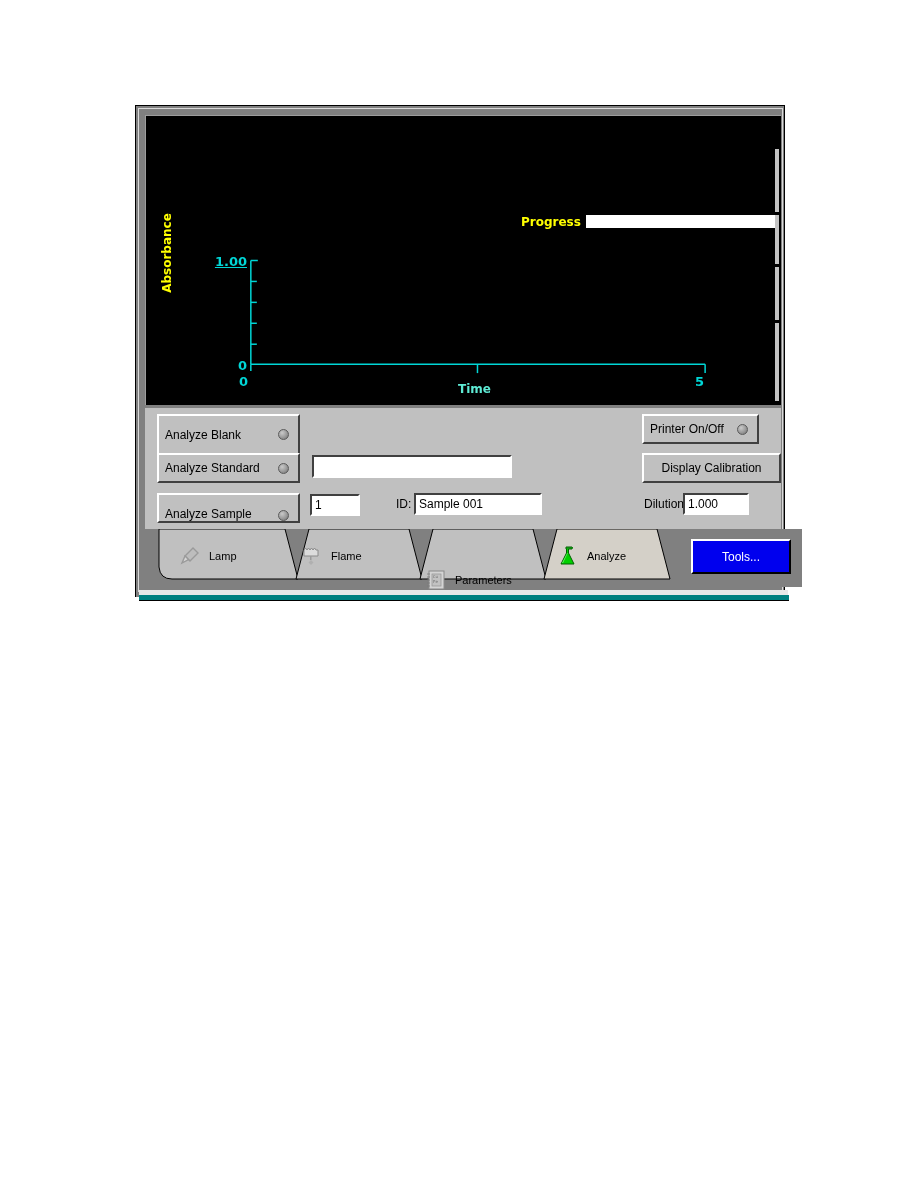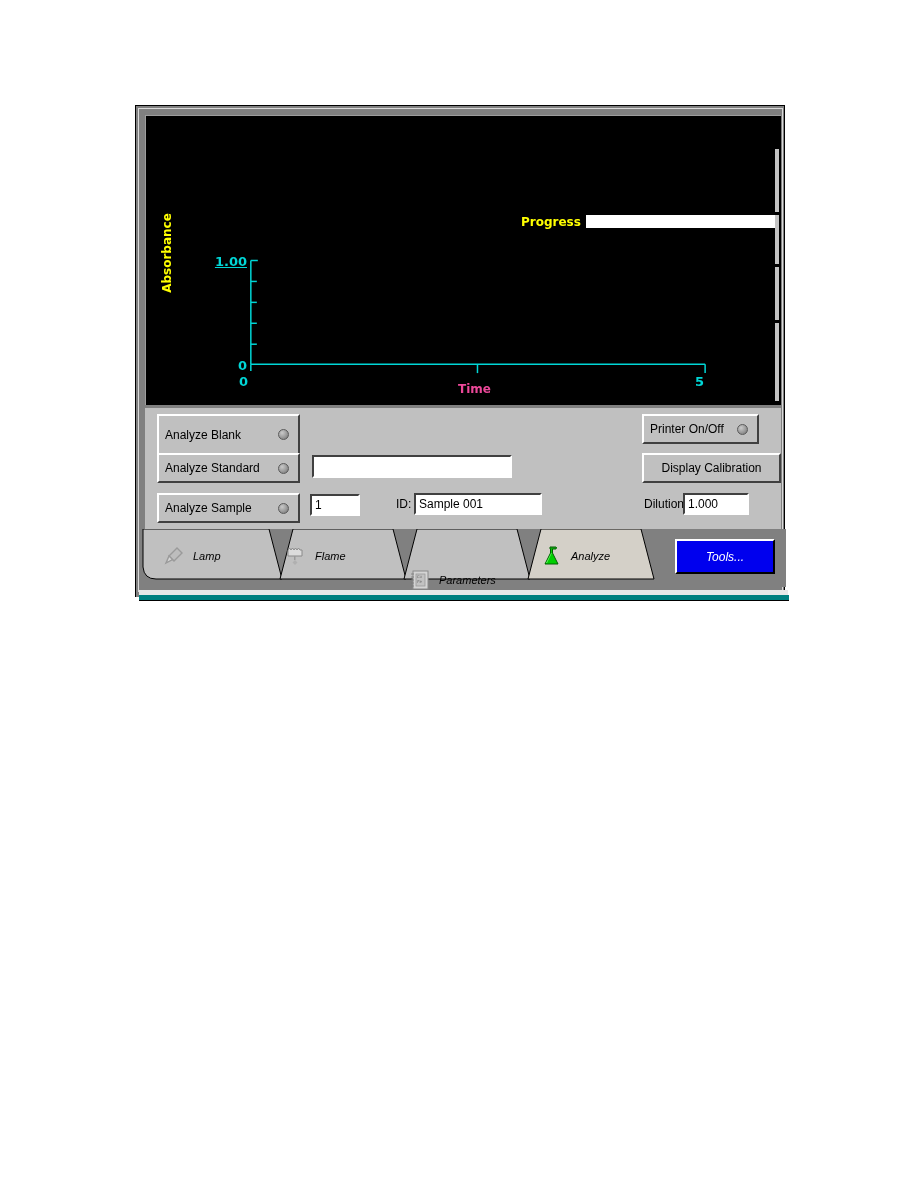--- a/index.html
+++ b/index.html
@@ -147,21 +147,21 @@
     left: 93px;
     top: 258px;
   }
   #xtick-right {
     color: #00d6d6;
     font-size: 13px;
     left: 549px;
     top: 258px;
   }
   #xlabel {
-    color: #ec4899;
+    color: #5eead4;
     font-size: 12px;
     left: 312px;
     top: 266px;
   }
 
   
   #control-panel {
     position: absolute;
     left: 6px;
     top: 299px;
@@ -213,21 +213,21 @@
     height: 11px;
     border-radius: 50%;
     background: radial-gradient(circle at 35% 32%, #c9c9c9 0%, #9a9a9a 55%, #6e6e6e 100%);
     border: 1px solid #5a5a5a;
     box-sizing: border-box;
     flex: none;
   }
 
   #btn-analyze-blank    { left: 12px;  top: 6px;  width: 143px; height: 41px; }
   #btn-analyze-standard { left: 12px;  top: 45px; width: 143px; height: 30px; }
-  #btn-analyze-sample   { left: 12px;  top: 85px; width: 143px; height: 30px; }
+  #btn-analyze-sample   { left: 12px;  top: 85px; width: 143px; height: 30px; align-items: flex-end; }
   .analyze-btn-label { flex: 1 1 auto; padding-left: 6px; }
   .analyze-btn-led   { padding-right: 9px; display:flex; align-items:center; }
 
   #field-standard { left: 167px; top: 47px; width: 200px; height: 23px; }
   #field-sample-num { left: 165px; top: 86px; width: 50px; height: 22px; }
   #label-id {
     position: absolute;
     left: 251px; top: 89px;
     font-size: 12px; color: #000000;
     font-family: "Liberation Sans", sans-serif;
@@ -241,27 +241,26 @@
   }
   #field-dilution { left: 538px; top: 85px; width: 66px; height: 22px; }
 
   #btn-printer { left: 497px; top: 6px;  width: 117px; height: 30px; }
   #btn-display-cal { left: 497px; top: 45px; width: 139px; height: 30px;
                      justify-content: center; }
 
   
   #tab-strip {
     position: absolute;
-    left: 2px;
+    left: 18px;
     top: 420px;
     width: 645px;
     height: 58px;
     background: #808080;
     box-sizing: border-box;
-    font-style: italic;
   }
   #tab-svg { position: absolute; left: 0; top: 0; }
   .tab-content {
     position: absolute;
     display: flex;
     align-items: center;
     height: 26px;
     font-family: "Liberation Sans", sans-serif;
     font-size: 11px;
     color: #000000;

